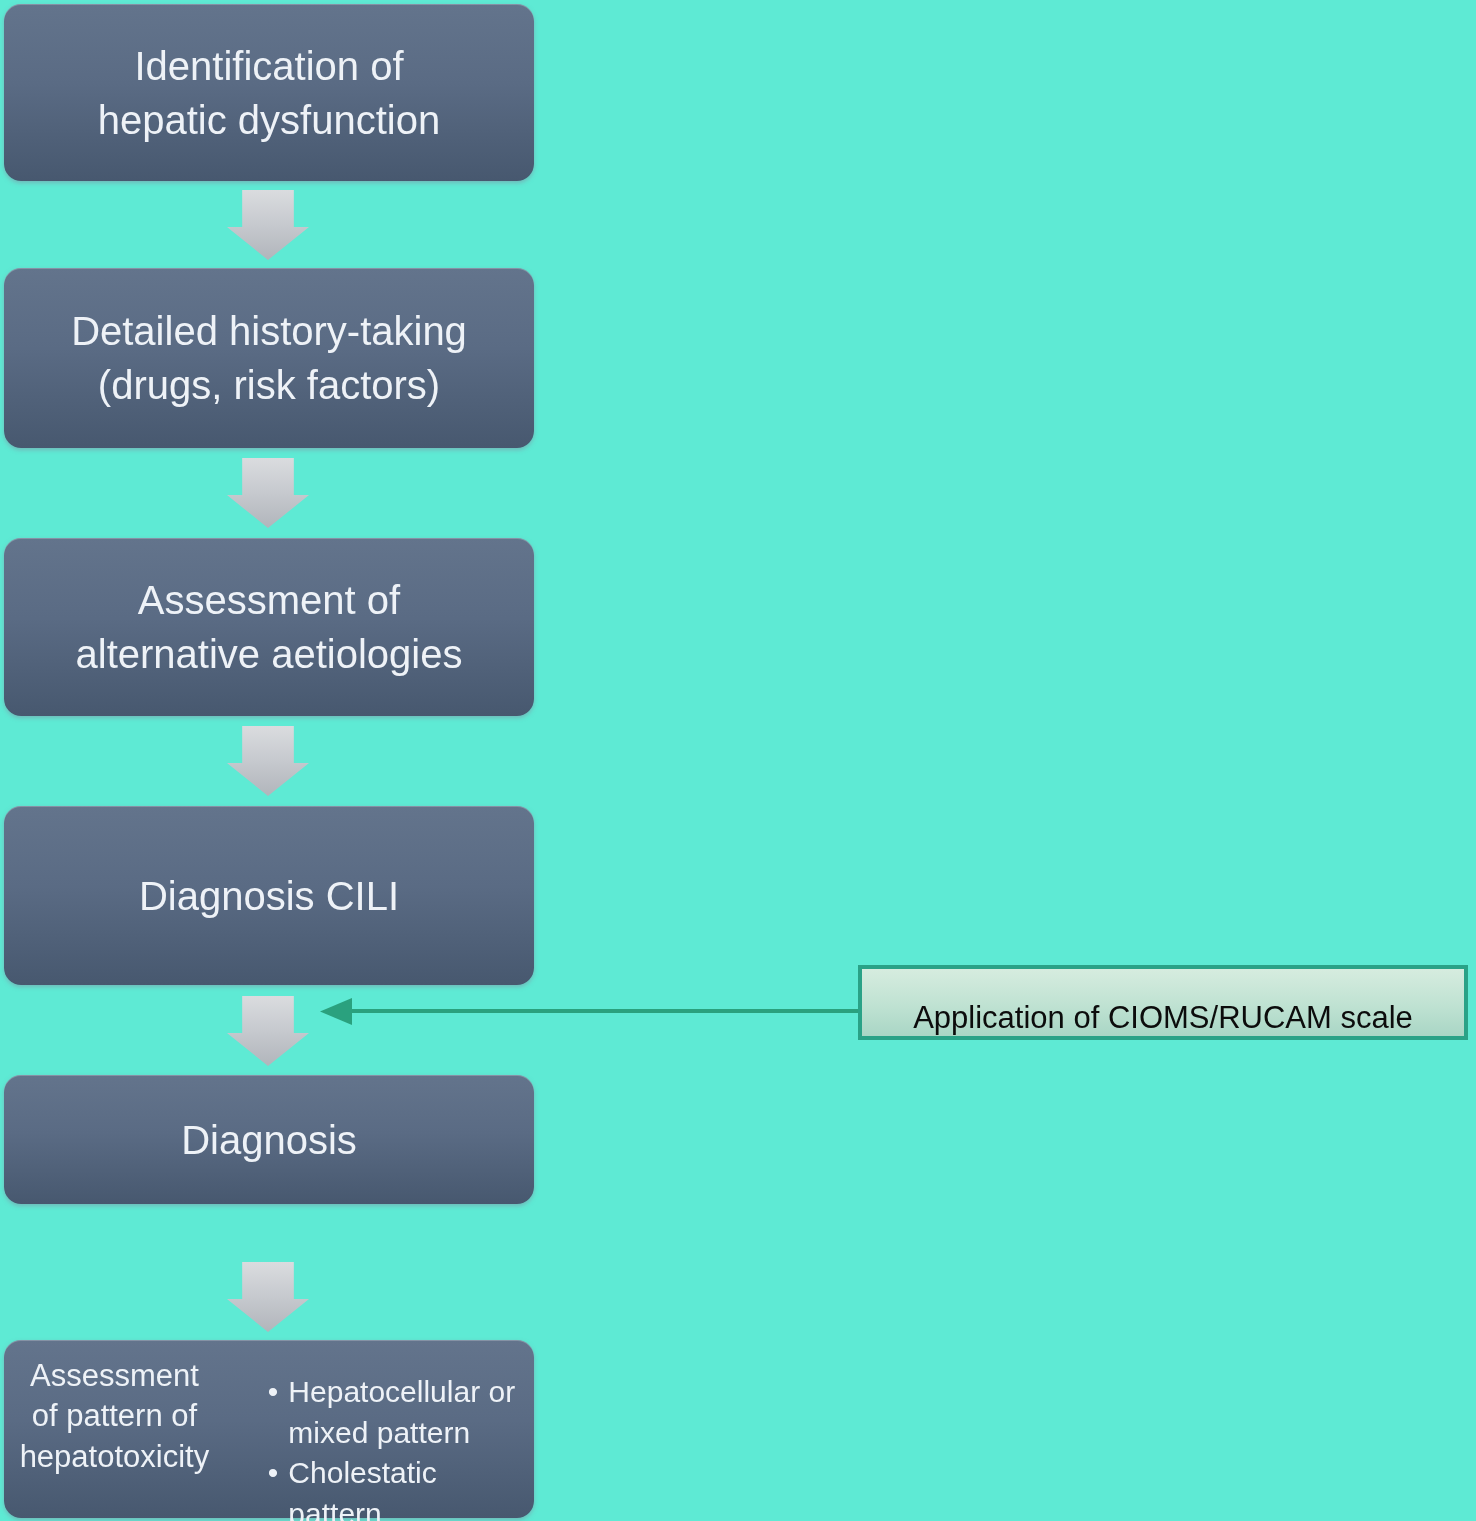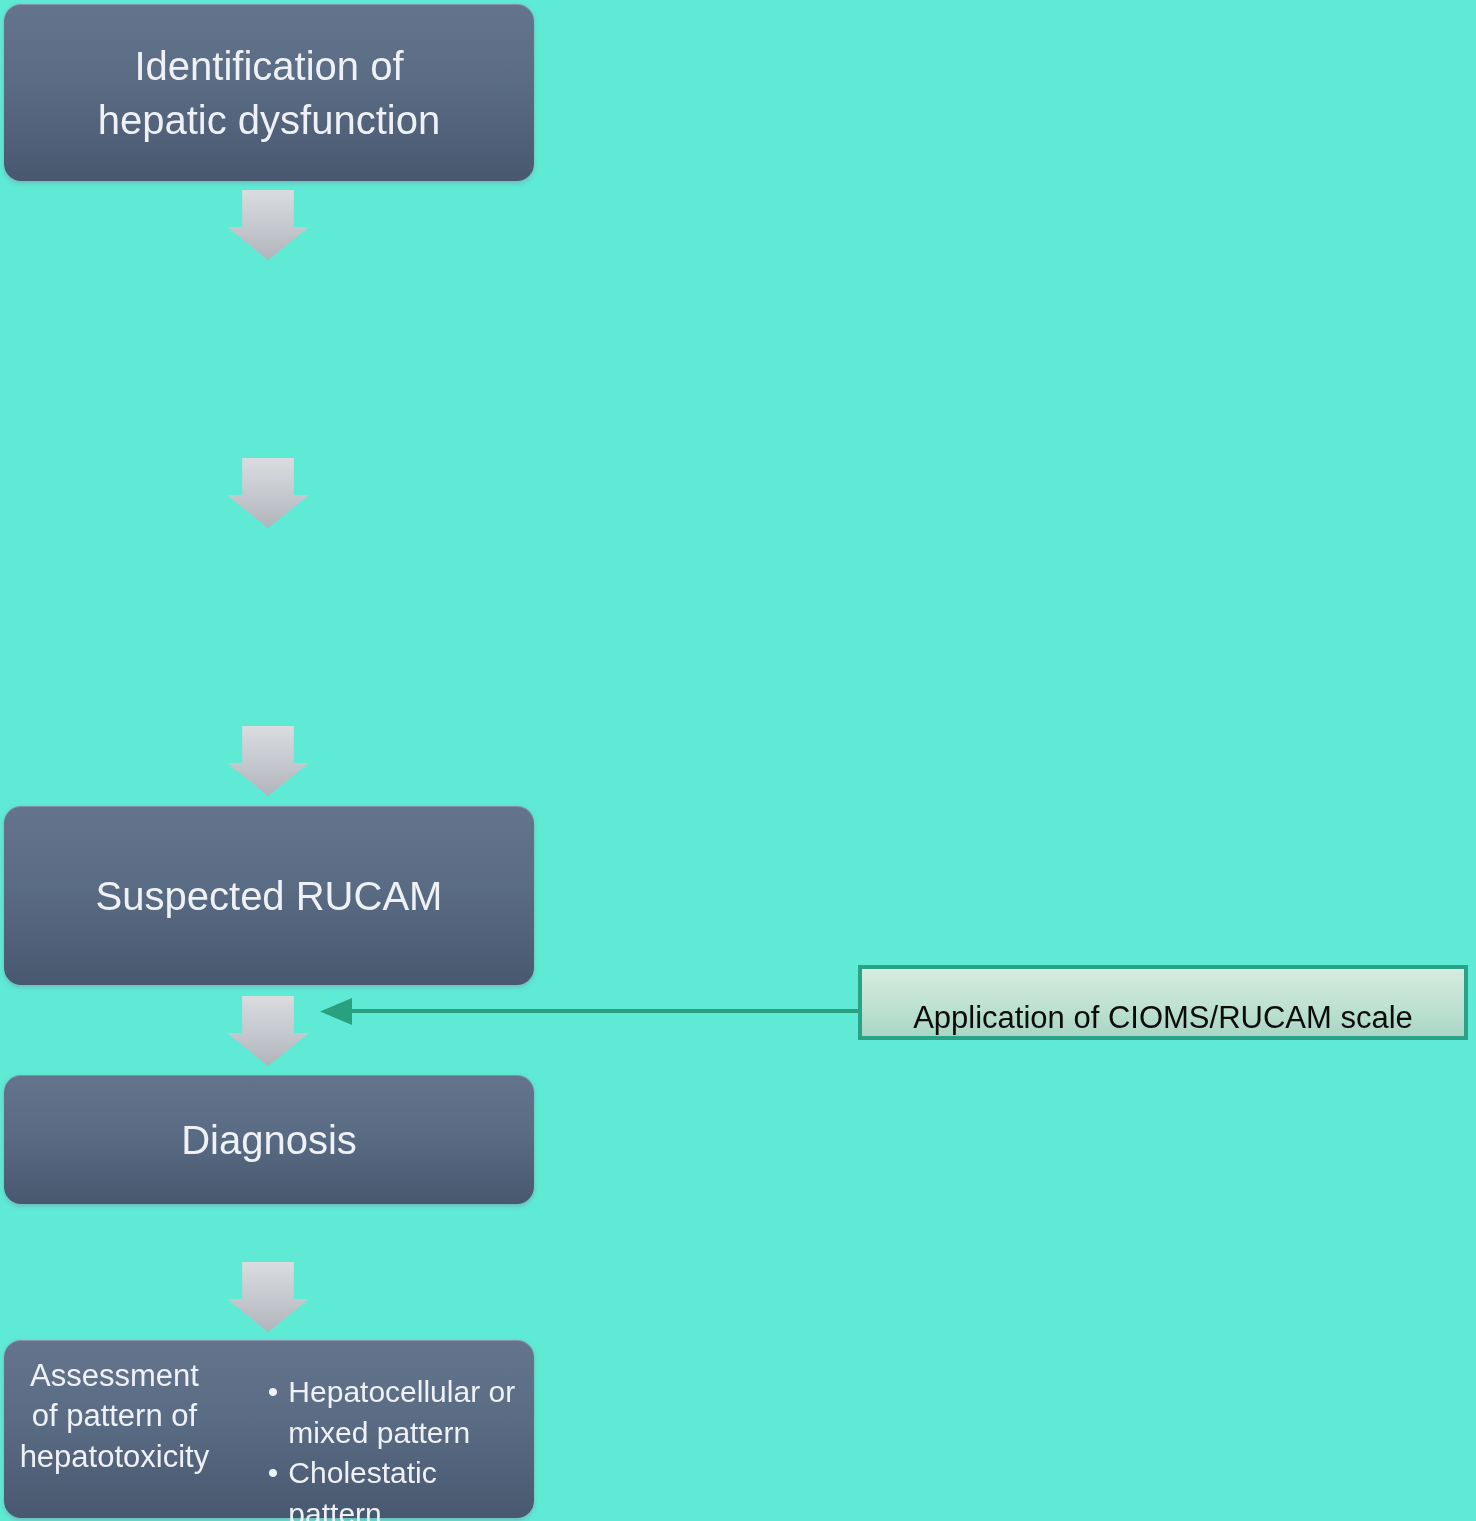--- a/index.html
+++ b/index.html
@@ -107,28 +107,36 @@
 
 <div class="canvas">
 
   <div class="flow-box" style="top:4px;height:177px">
     <div class="box-label">Identification of
 hepatic dysfunction</div>
   </div>
 
   <div class="down-arrow" style="top:190px"></div>
 
+  <div class="flow-box" style="top:268px;height:180px">
+    <div class="box-label">Detailed history-taking
+(drugs, risk factors)</div>
+  </div>
 
   <div class="down-arrow" style="top:458px"></div>
 
+  <div class="flow-box" style="top:538px;height:178px">
+    <div class="box-label">Assessment of
+alternative aetiologies</div>
+  </div>
 
   <div class="down-arrow" style="top:726px"></div>
 
   <div class="flow-box" style="top:806px;height:179px">
-    <div class="box-label">Suspected RUCAM</div>
+    <div class="box-label">Diagnosis CILI</div>
   </div>
 
   <div class="down-arrow" style="top:996px"></div>
 
   <div class="connector-line"></div>
   <div class="connector-arrowhead"></div>
 
   <div class="annotation-box">
     <div>Application of CIOMS/RUCAM scale</div>
   </div>

